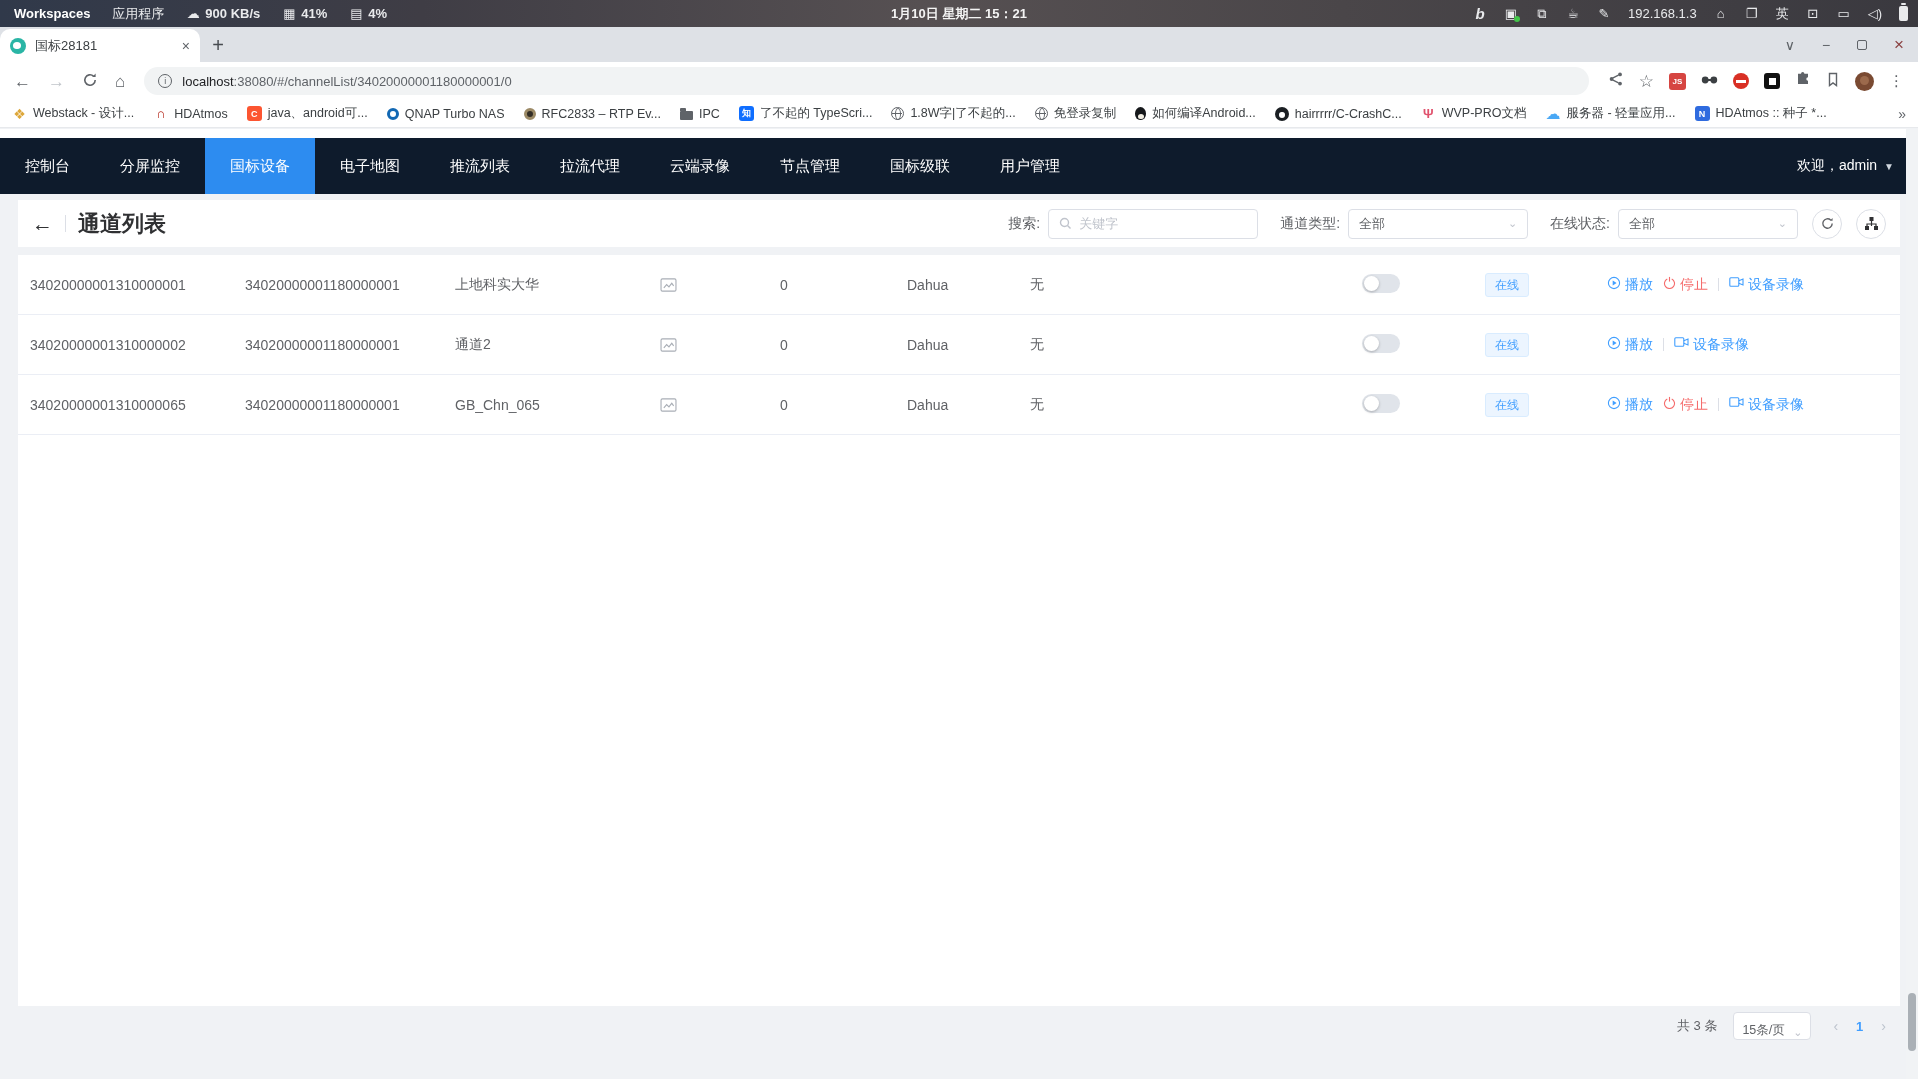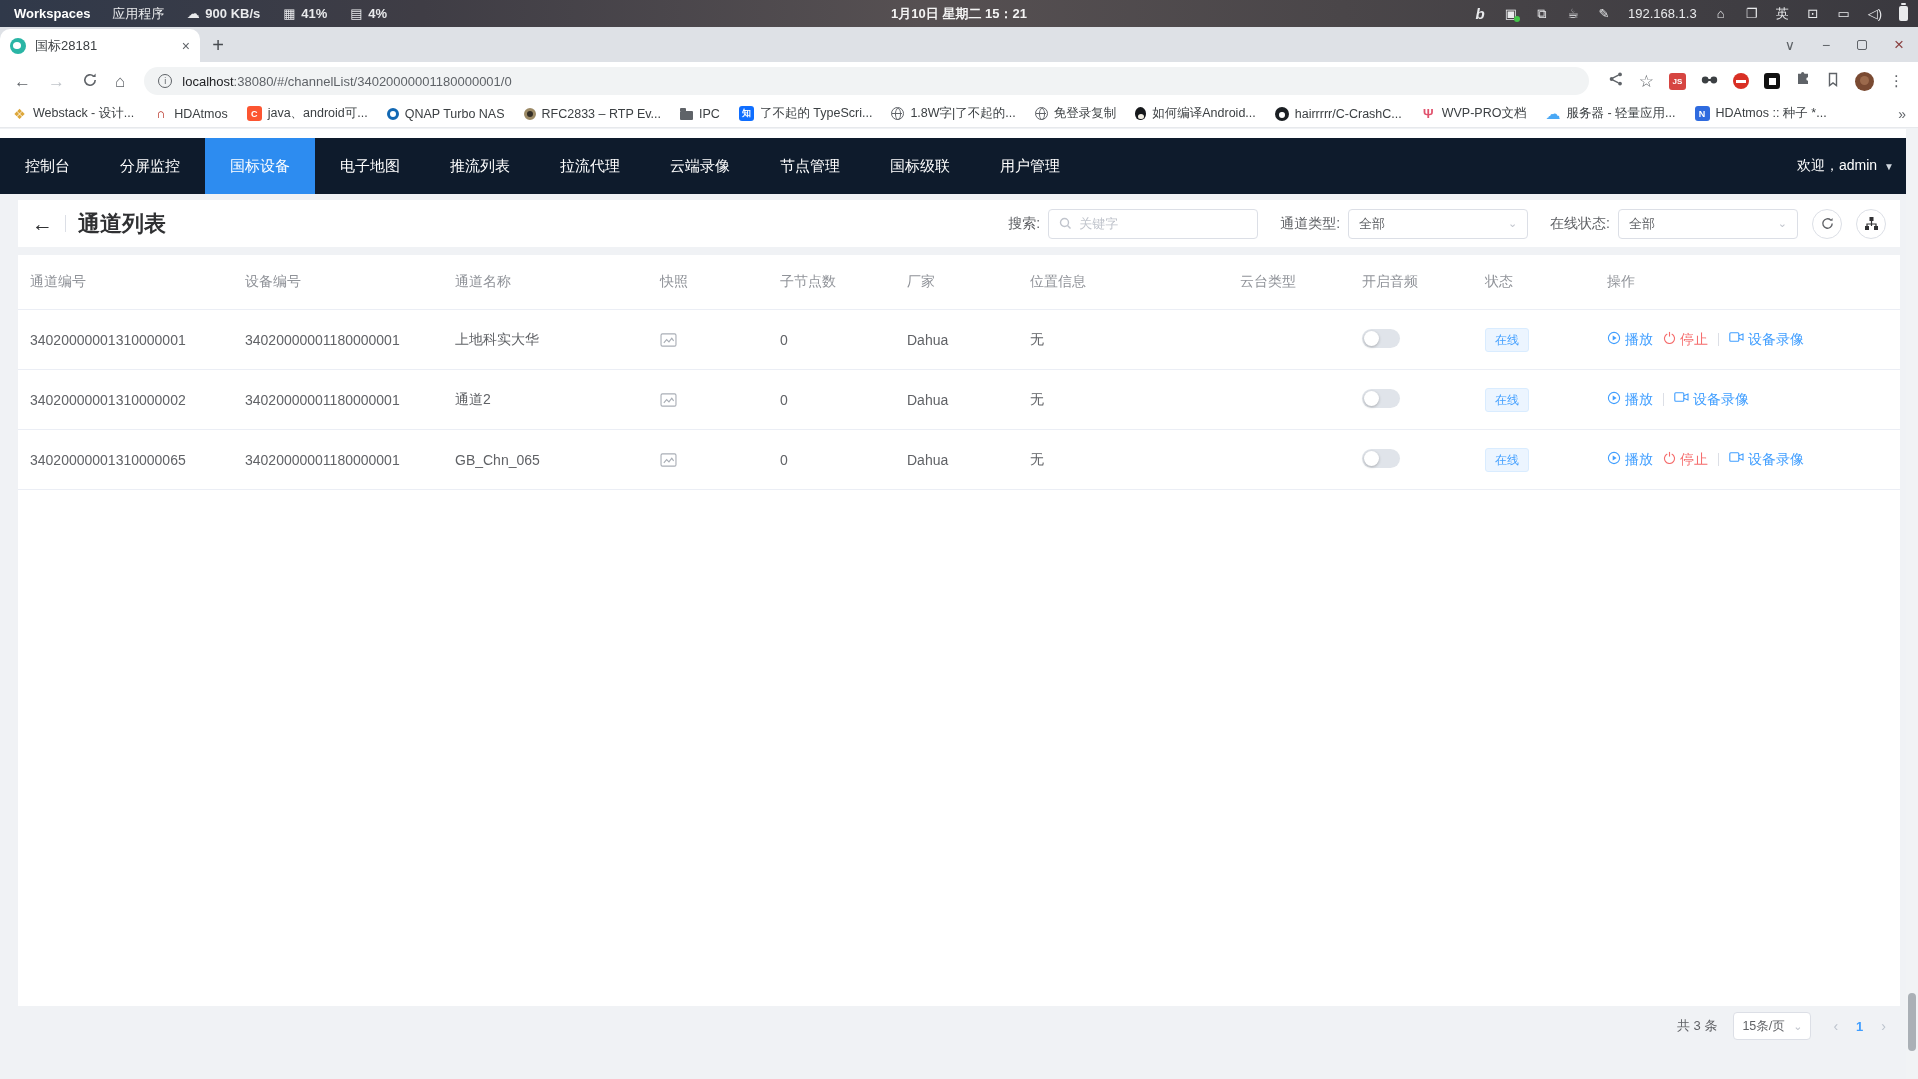--- a/index.html
+++ b/index.html
@@ -106,21 +106,21 @@
 .switch{width:38px;height:19px;border-radius:10px;background:#e0e4ea;position:relative;display:inline-block}
 .switch::after{content:"";position:absolute;left:2px;top:2px;width:15px;height:15px;border-radius:50%;background:#fff;box-shadow:0 1px 3px rgba(0,0,0,.25)}
 .ops{display:flex;align-items:center;gap:10px;color:#409eff}
 .op{display:inline-flex;align-items:flex-start;gap:4px;white-space:nowrap}
 .op.red{color:#f56c6c}
 .opdiv{width:1px;height:13px;background:#dcdfe6}
 .snap svg{display:block}
 
 
 #paginationbar{position:absolute;top:1012px;right:32px;display:flex;align-items:center;gap:16px;font-size:13px;color:#606266}
-.psize{width:78px;height:28px;border:1px solid #dcdfe6;border-radius:4px;background:#fff;display:flex;align-items:center;justify-content:space-between;padding:0 8px;font-size:12.5px}
+.psize{width:78px;height:28px;border:1px solid #dcdfe6;border-radius:4px;background:#fff;display:flex;align-items:flex-end;justify-content:space-between;padding:0 8px;font-size:12.5px}
 .pager{display:flex;align-items:center;gap:18px;font-size:13px;margin-left:6px}
 .pchev{color:#bcc3cd;font-size:14px}
 .pcur{color:#409eff;font-weight:bold}
 
 
 .sb-track{position:absolute;right:0;top:129px;bottom:0;width:12px;background:#f1f3f5}
 .sb-thumb{position:absolute;right:2px;top:993px;width:8px;height:58px;background:#aab0b6;border-radius:4px}
 </style>
 </head>
 <body>
@@ -337,33 +337,20 @@
           <rect x="5.5" y="1" width="4" height="4" fill="#303133"></rect>
           <rect x="1" y="10" width="4" height="4" fill="#303133"></rect>
           <rect x="10" y="10" width="4" height="4" fill="#303133"></rect>
           <path d="M7.5 5v3M3 10V8h9v2M7.5 8v2" stroke="#303133" fill="none" stroke-width="1.2"></path>
         </svg>
     </div>
   </div>
 </div>
 
 <div id="tablecard">
-  <div class="tr thead">
-    <div>通道编号</div>
-    <div>设备编号</div>
-    <div>通道名称</div>
-    <div>快照</div>
-    <div>子节点数</div>
-    <div>厂家</div>
-    <div>位置信息</div>
-    <div>云台类型</div>
-    <div>开启音频</div>
-    <div>状态</div>
-    <div>操作</div>
-  </div>
 
   <div class="tr trow">
     <div>34020000001310000001</div>
     <div>34020000001180000001</div>
     <div>上地科实大华</div>
     <div><span class="snap"><svg width="17" height="14" viewBox="0 0 18 15">
             <rect x="1" y="1" width="16" height="13" rx="1.5" fill="none" stroke="#a9aeb6" stroke-width="1.2"></rect>
             <path d="M4 10.5l3-3.5 2.5 2.5 3-4 2 3" fill="none" stroke="#a9aeb6" stroke-width="1.2"></path>
           </svg></span></div>
     <div>0</div>

